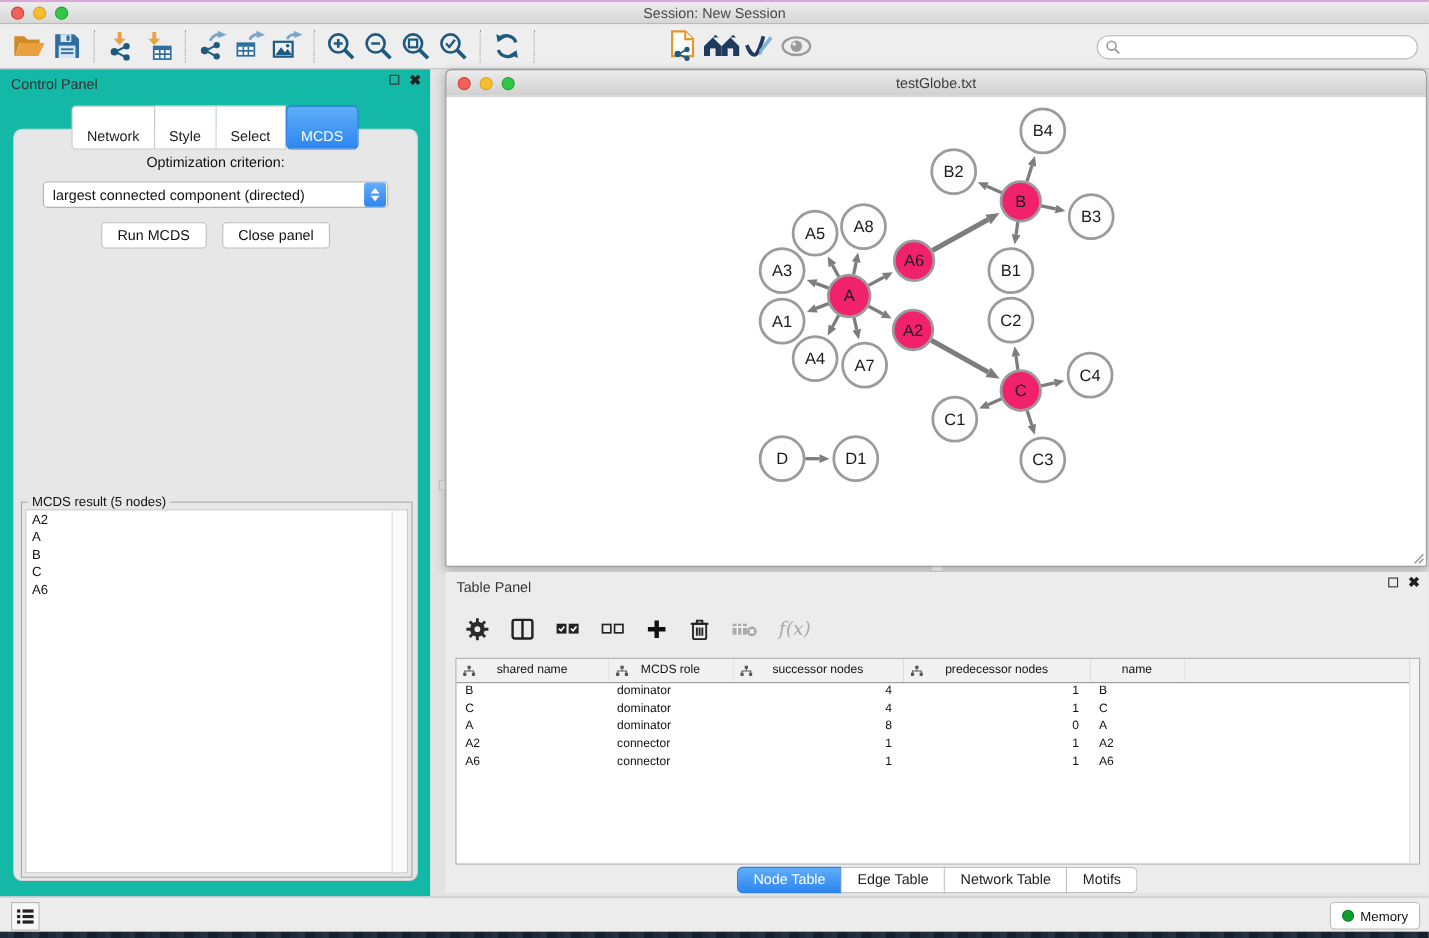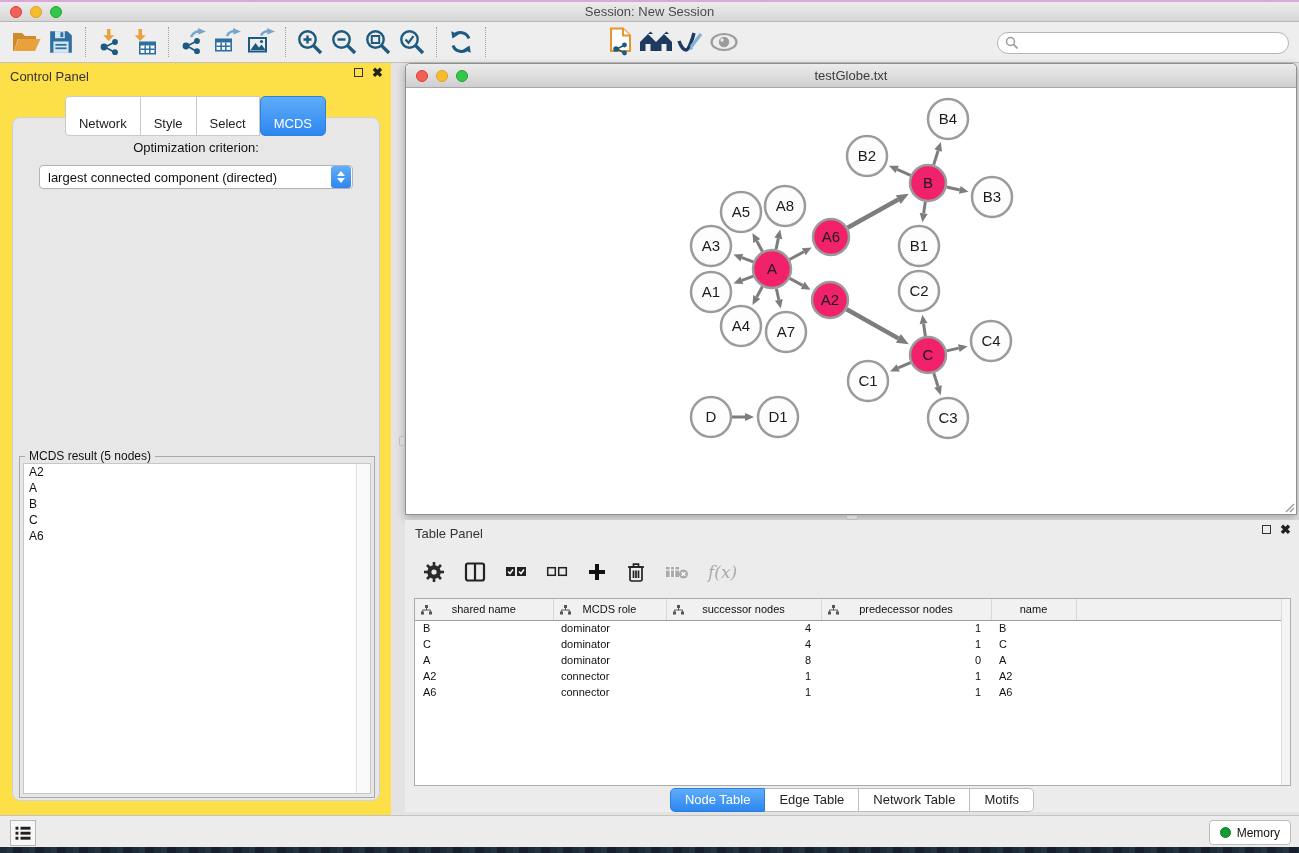--- a/index.html
+++ b/index.html
@@ -26,21 +26,21 @@
   
   .toolbar { position:absolute; left:0; top:22px; width:100%; height:41px; background:#eeeeee;
     border-bottom:1px solid #c2c2c2; display:flex; align-items:center; }
   .tb-btn { width:34px; height:34px; display:flex; align-items:center; justify-content:center; flex:0 0 auto; }
   .tb-sep { width:1px; height:30px; border-left:1px dotted #9f9f9f; margin:0 7px; flex:0 0 auto; }
   .searchbox { position:absolute; right:10px; top:10px; width:292px; height:22px; background:#fff;
     border:1px solid #b5b5b5; border-radius:12px; display:flex; align-items:center; padding-left:7px; }
   .searchbox input { border:none; outline:none; flex:1; font-size:12px; height:18px; background:transparent; }
 
   
-  .control-panel { position:absolute; left:0; top:63px; width:391px; height:752px; background:#fde047; }
+  .control-panel { position:absolute; left:0; top:63px; width:391px; height:752px; background:#14b8a6; }
   .panel-head { position:relative; height:26px; display:flex; align-items:center; padding:0 10px; }
   .panel-head .ptitle { font-size:13px; color:#333; }
   .panel-head .picons { position:absolute; right:8px; top:5px; display:flex; gap:9px; align-items:center; }
   .float-ico { width:9px; height:9px; border:1.5px solid #333; }
   .close-ico { font-size:13px; font-weight:700; color:#222; line-height:9px; }
   .cp-tabs { position:absolute; left:0; top:33px; width:100%; display:flex; justify-content:center; z-index:2; }
   .cp-tab { font-size:13px; color:#222; background:#fff; border:1px solid #c9c9c9; border-left:none;
     padding:19px 13px 4px; }
   .cp-tab:first-child { border-left:1px solid #c9c9c9; border-radius:4px 0 0 4px; }
   .cp-tab:last-child { border-radius:0 4px 4px 0; }
@@ -306,20 +306,24 @@
         <div class="cp-tab active">MCDS</div>
       </div>
     <div class="cp-body">
       <div class="opt-label">Optimization criterion:</div>
       <div class="combo">
         <span class="val">largest connected component (directed)</span>
         <span class="stepper">
           <span class="chev up"></span>
             <span class="chev down"></span>
         </span>
+      </div>
+      <div class="btn-row">
+        <button class="push-btn">Run MCDS</button>
+        <button class="push-btn">Close panel</button>
       </div>
       <div class="groupbox">
         <span class="legend">MCDS result (5 nodes)</span>
         <div class="result-list">
           <div>
               <div class="result-item">A2</div>
               <div class="result-item">A</div>
               <div class="result-item">B</div>
               <div class="result-item">C</div>
               <div class="result-item">A6</div>

